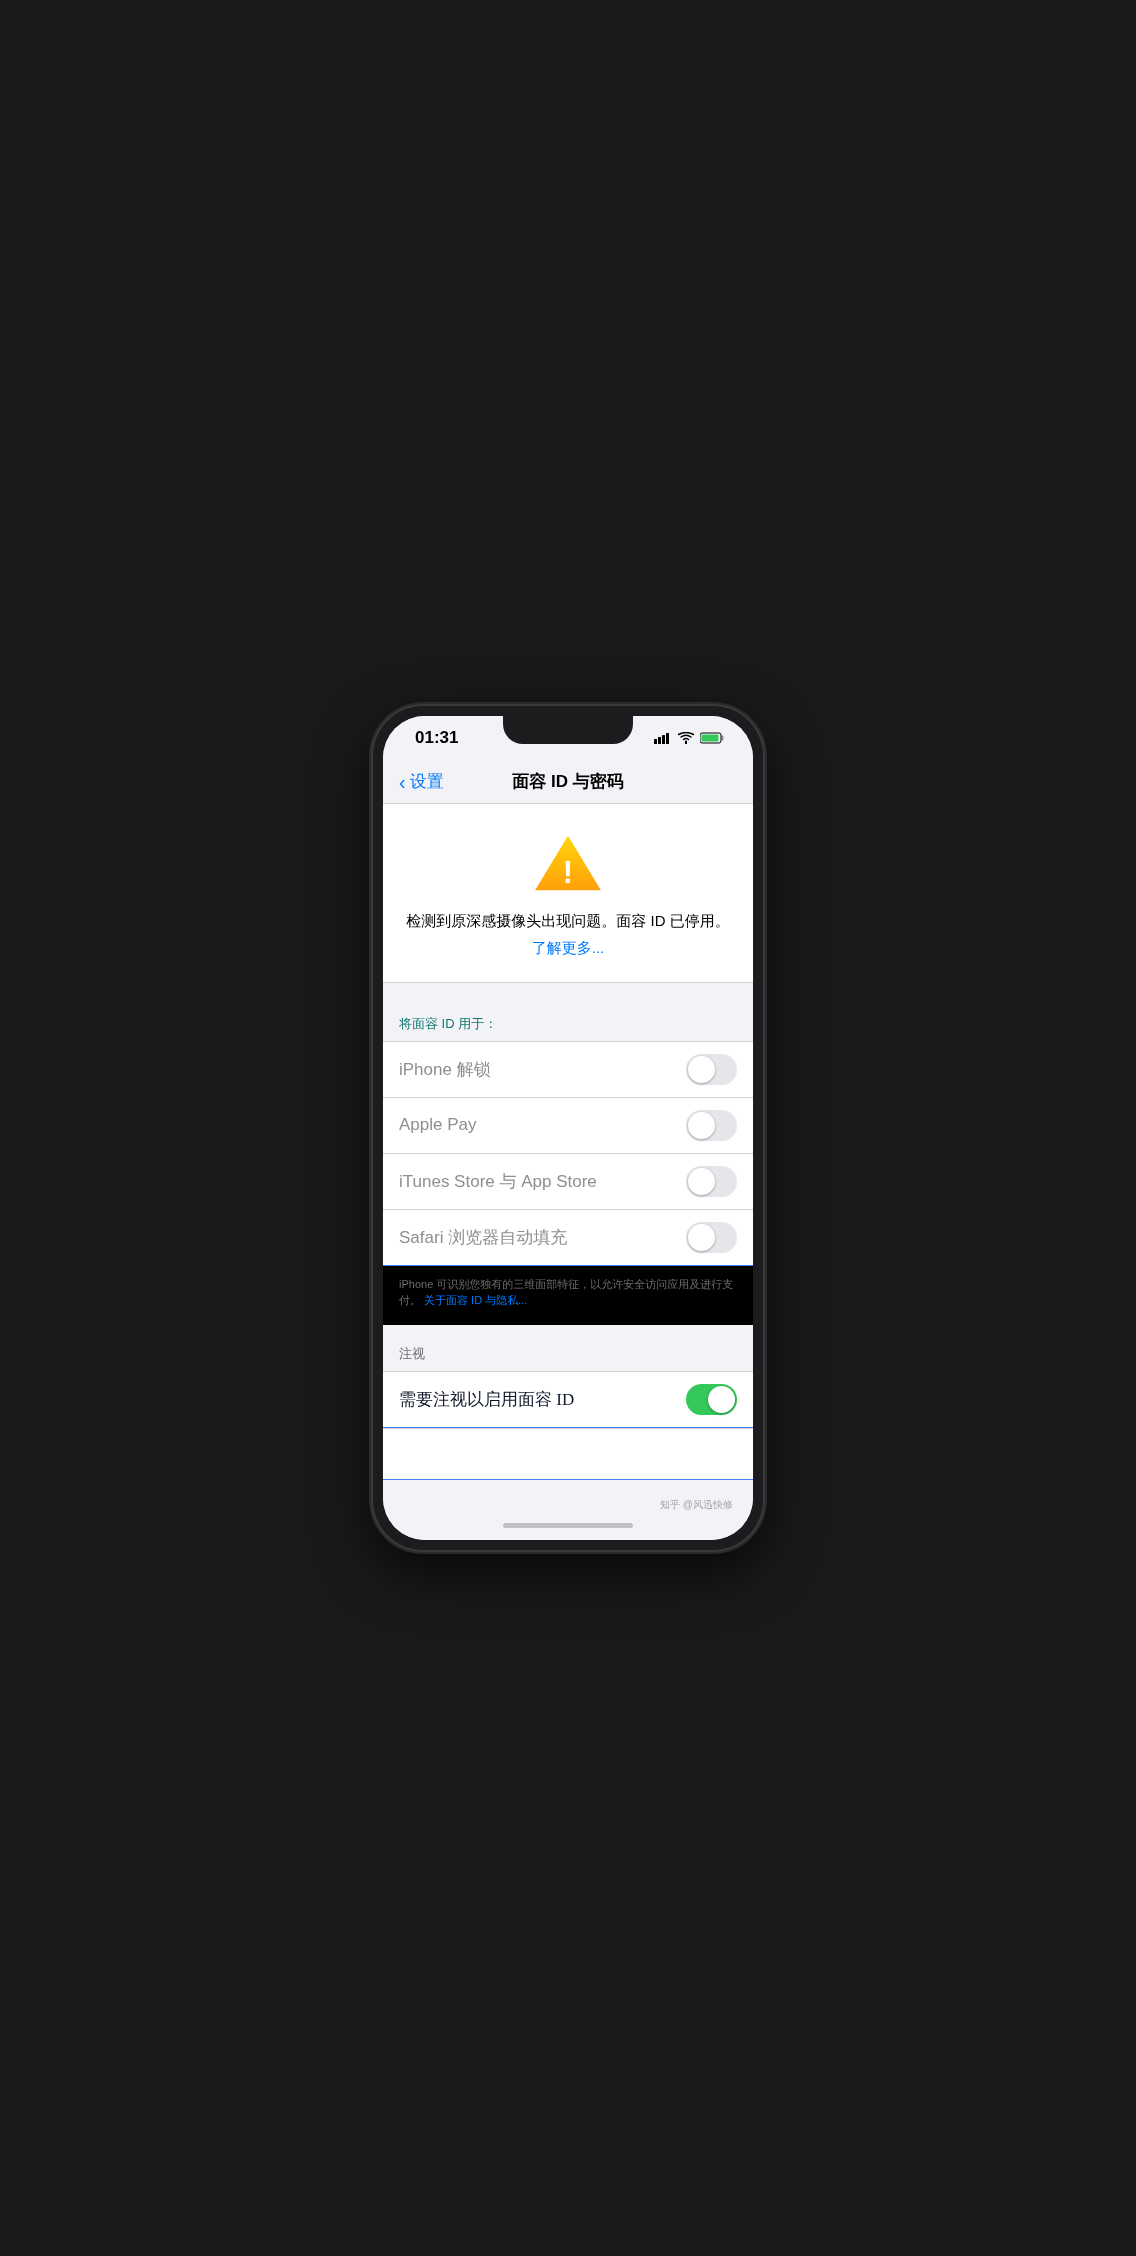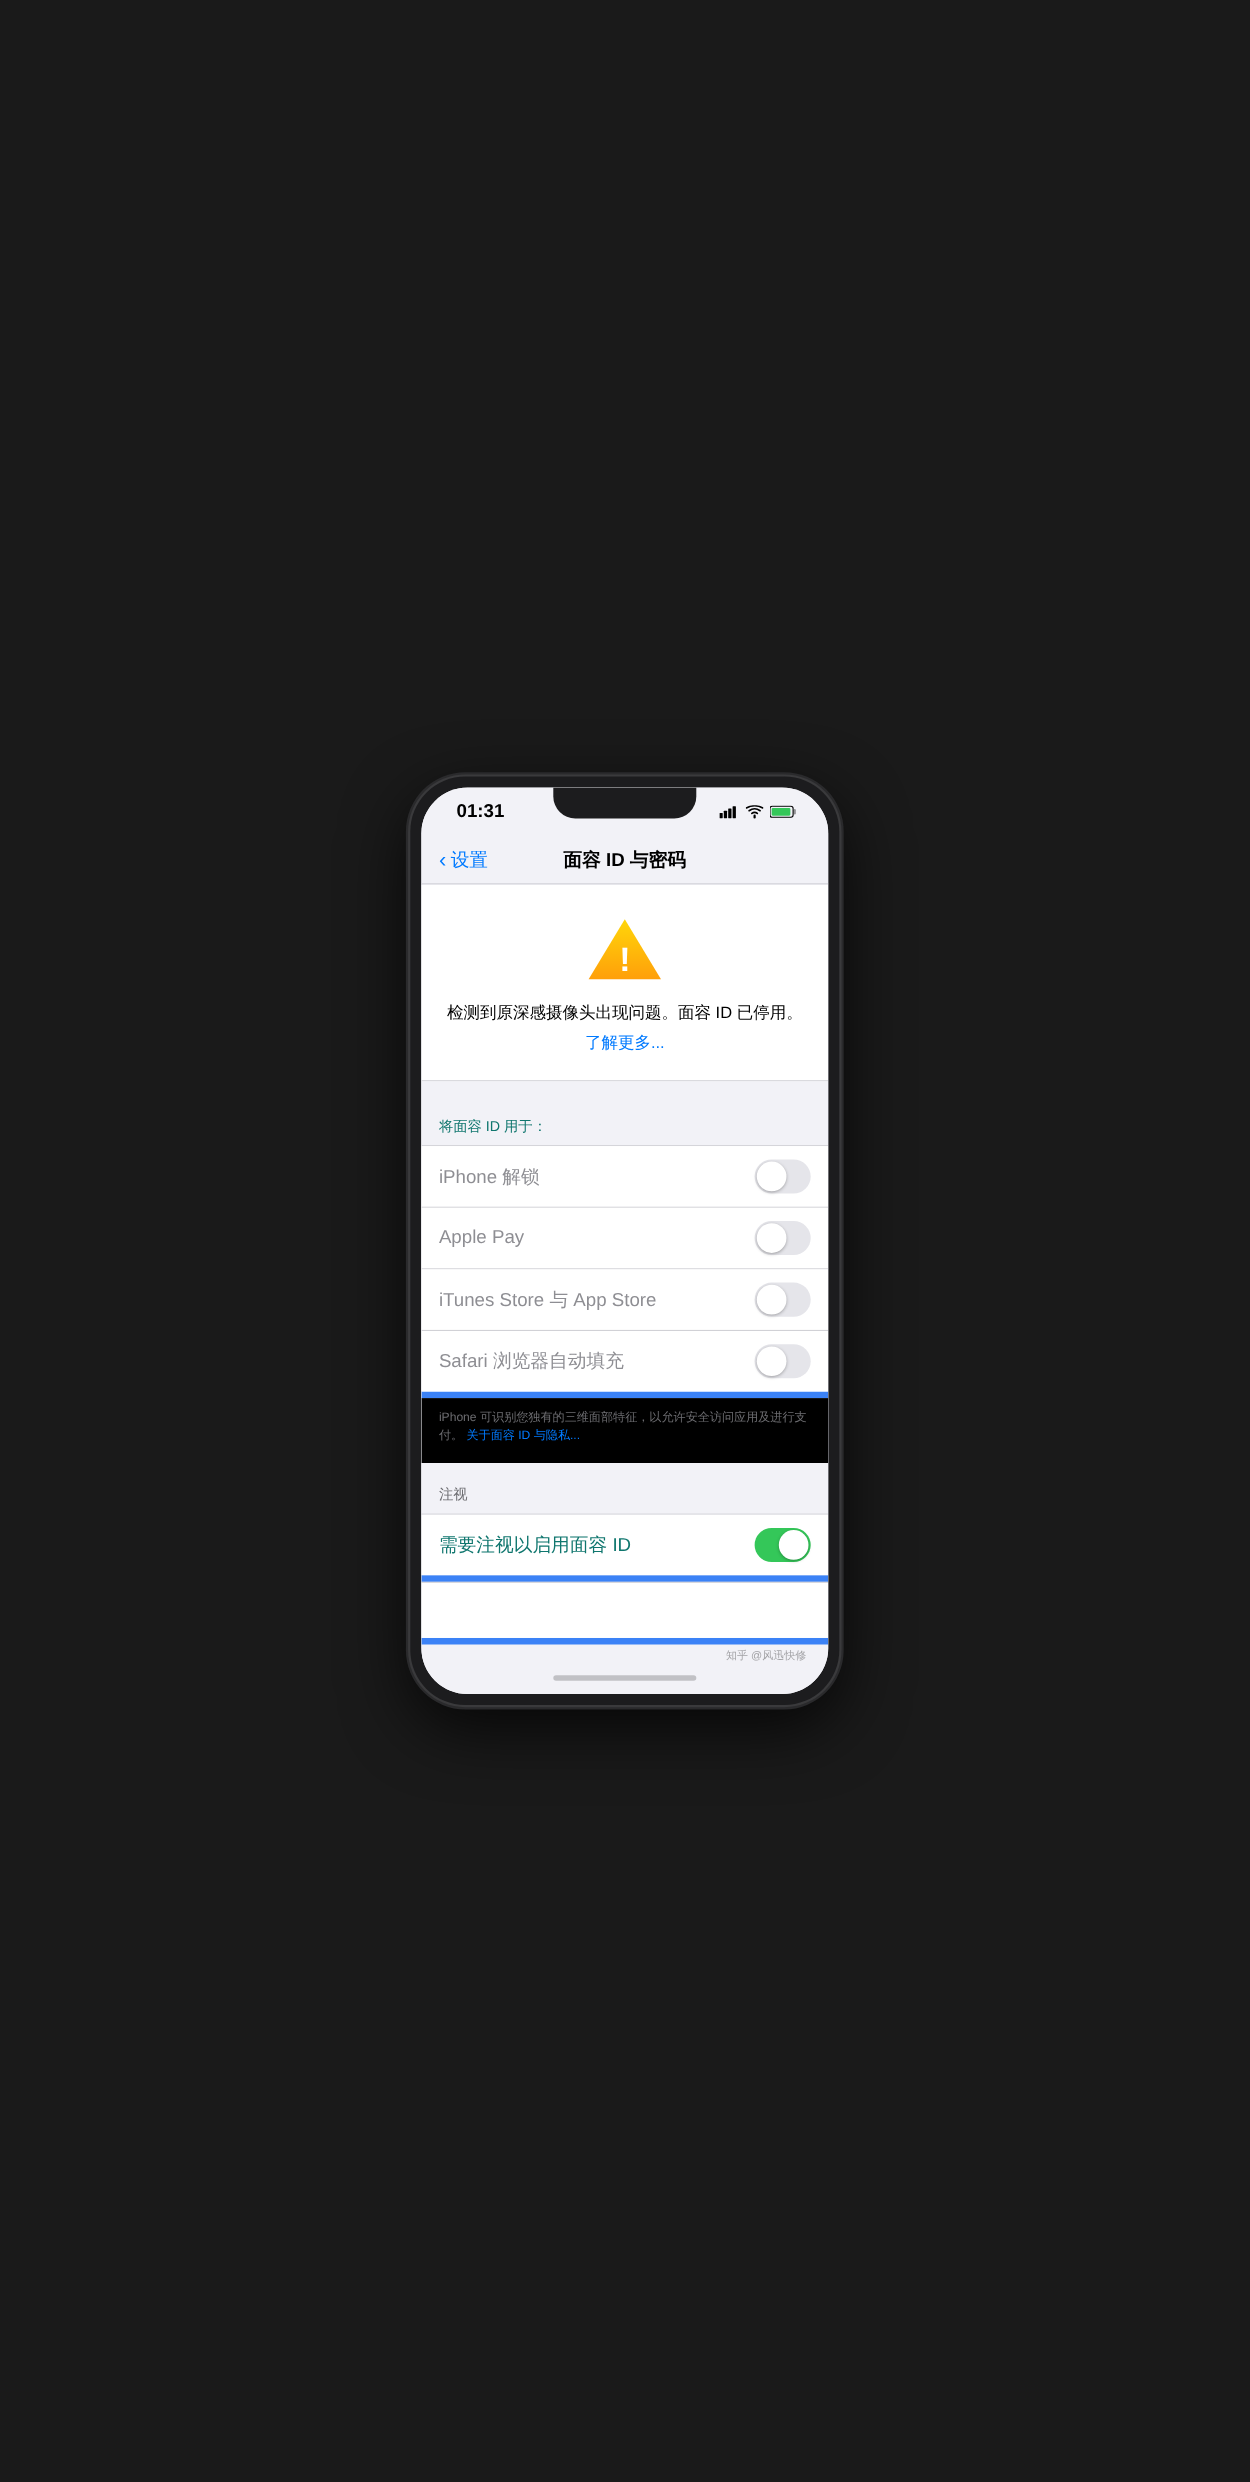--- a/index.html
+++ b/index.html
@@ -151,21 +151,21 @@
       padding: 32px 16px 8px;
       font-size: 13px;
       color: #0f766e;
       background: #f2f2f7;
     }
 
     
     .settings-group {
       background: #fff;
       border-top: 1px solid #d1d1d6;
-      border-bottom: 6px solid #3b82f6;
+      border-bottom: 1px solid #3b82f6;
     }
 
     .settings-row {
       display: flex;
       align-items: center;
       justify-content: space-between;
       padding: 12px 16px;
       min-height: 50px;
       border-bottom: 1px solid #d1d1d6;
       background: #fff;
@@ -233,22 +233,23 @@
     .attention-header {
       padding: 20px 16px 8px;
       font-size: 13px;
       color: #6c6c70;
       background: #f2f2f7;
     }
 
     
     .settings-row-label-large {
       font-size: 17px;
-      color: #0f766e;
+      color: #0f172a;
       font-weight: 400;
+      font-family: Liberation Serif, serif;
     }
 
     
     .home-indicator {
       background: #f2f2f7;
       height: 30px;
       display: flex;
       align-items: center;
       justify-content: center;
       flex-shrink: 0;

